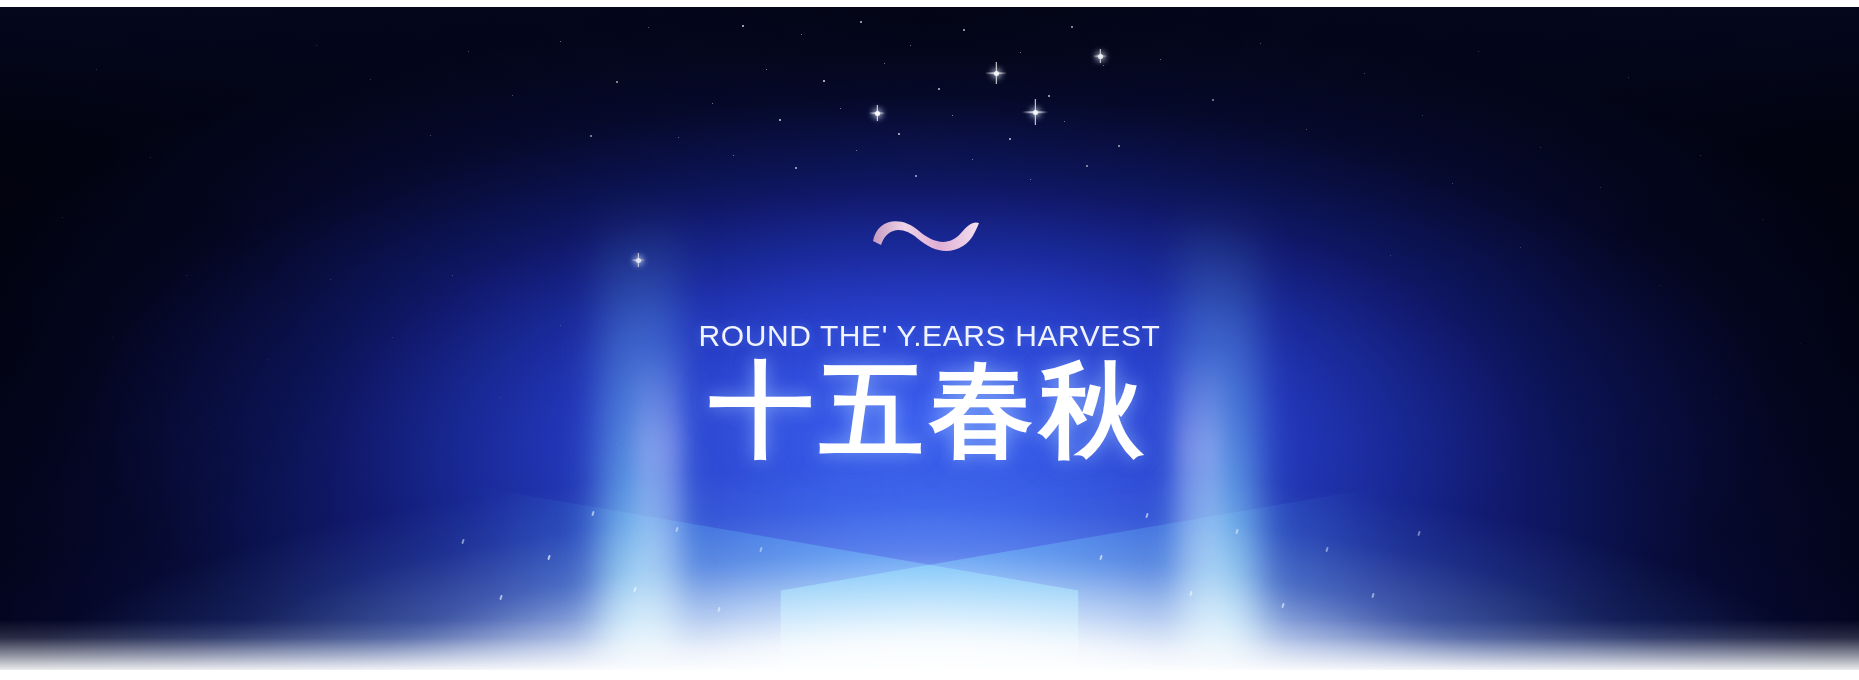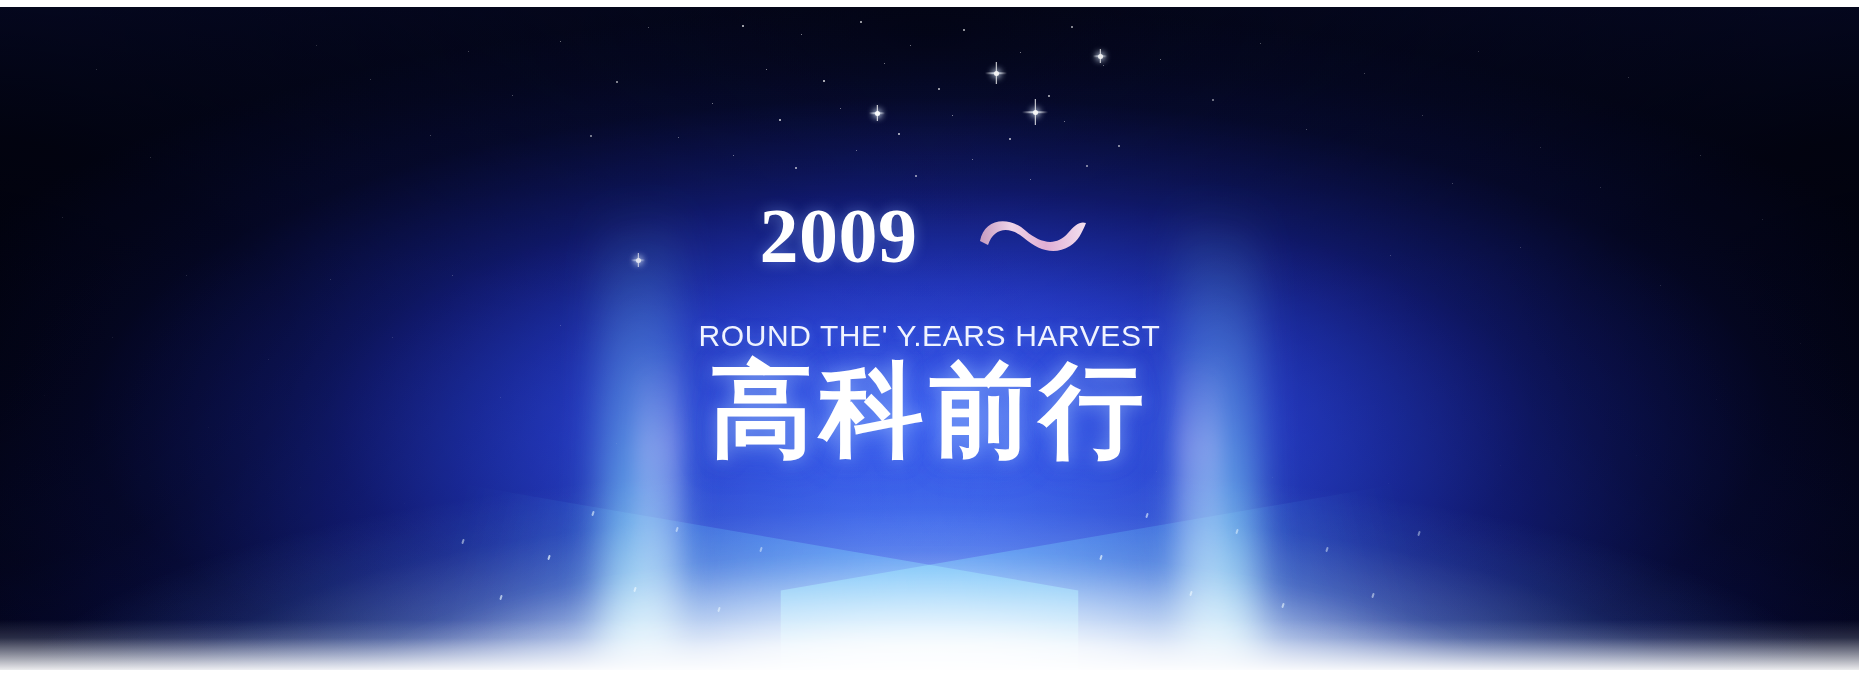--- a/index.html
+++ b/index.html
@@ -471,21 +471,20 @@
       <div class="gl" style="left:1326px;top:540px;opacity:.55"></div>
       <div class="gl" style="left:1372px;top:586px;opacity:.6"></div>
       <div class="gl" style="left:1418px;top:524px;opacity:.5"></div>
     </div>
 
     <div class="layer l-bottomfade"></div>
 
     <div id="content">
 
       <div class="year-row">
-        <span class="year year-from">2009</span>
 
         <span class="tilde-wrap">
           <svg width="118" height="58" viewBox="0 0 118 58" aria-hidden="true">
             <defs>
               <linearGradient id="tgrad" x1="0" y1="0" x2="1" y2="0">
                 <stop offset="0%" stop-color="#c59ac0"></stop>
                 <stop offset="30%" stop-color="#efd4e8"></stop>
                 <stop offset="62%" stop-color="#e0aed4"></stop>
                 <stop offset="100%" stop-color="#f3e0ef"></stop>
               </linearGradient>
@@ -493,20 +492,20 @@
             <path d="M6,34 C10,12 34,8 52,24 C66,36 82,40 94,26 C101,18 106,14 112,16
                      C108,26 104,34 96,39 C80,49 64,43 50,31 C36,19 20,20 14,38 Z" fill="url(#tgrad)"></path>
           </svg>
         </span>
 
       </div>
 
       <div class="subtitle">ROUND THE' Y.EARS HARVEST</div>
 
       <div class="cn-row">
-        <span class="cn">高科前行</span>
+        <span class="cn">十五春秋</span>
       </div>
 
     </div>
   </div>
 
   <div class="strip bottom"></div>
 </div>
 
 </body></html>

